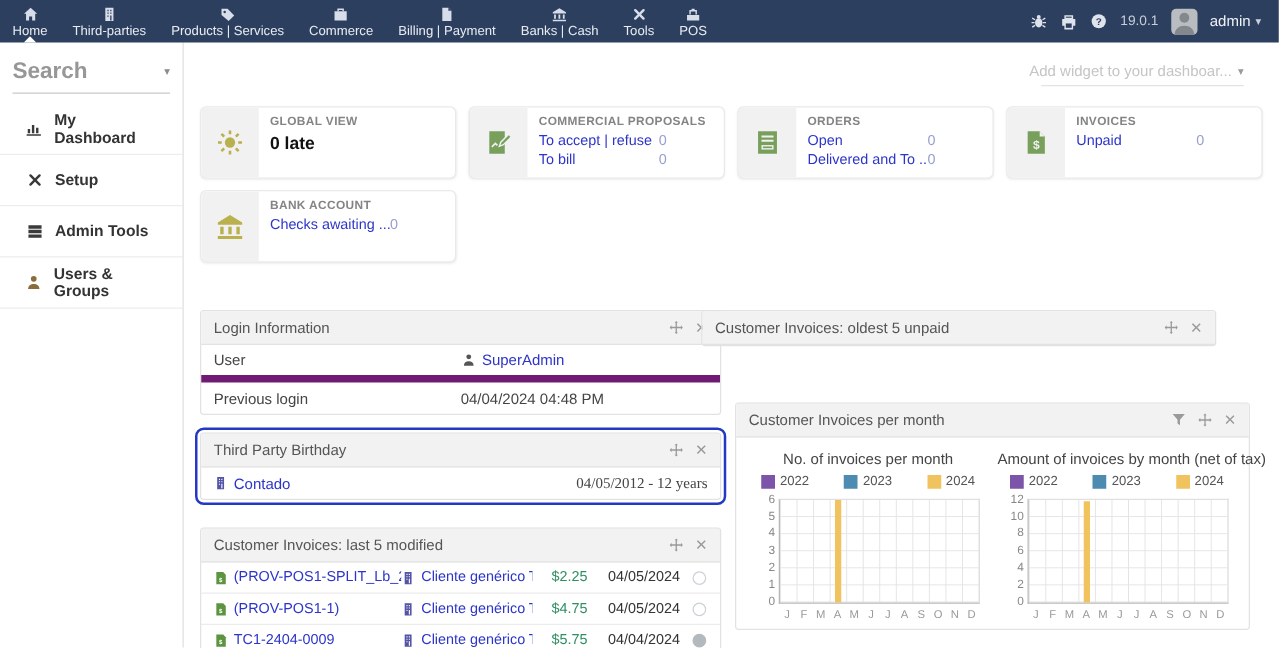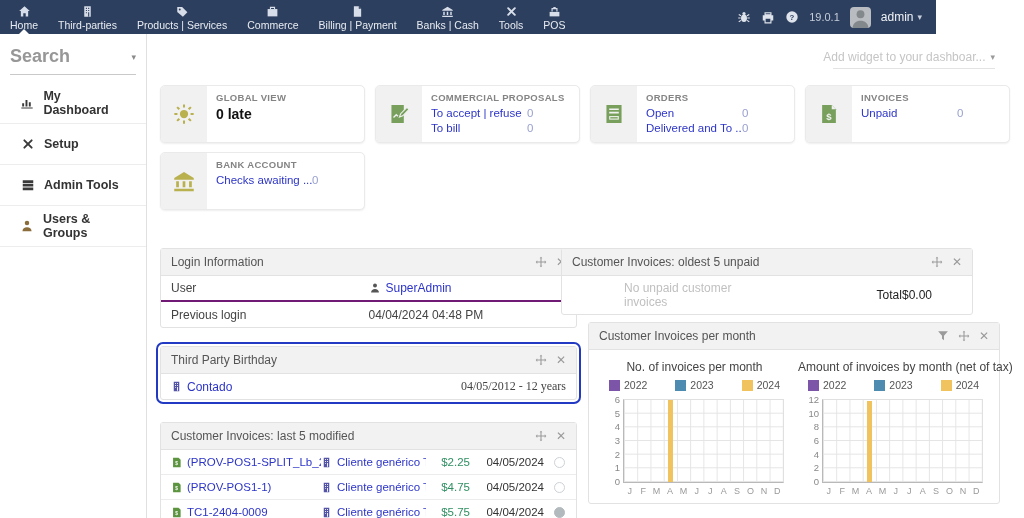--- a/index.html
+++ b/index.html
@@ -1,21 +1,21 @@
 <!DOCTYPE html>
 <html><head>
 <meta charset="utf-8">
 <style>
   * { margin:0; padding:0; box-sizing:border-box; }
   html,body { width:1024px; height:518px; overflow:hidden; background:#fff;
     font-family:"Liberation Sans", sans-serif; font-size:12px; color:#333; }
   a { text-decoration:none; }
 
   
-  .navbar { position:absolute; left:0; top:0; width:936px; height:34px;
+  .navbar { position:absolute; left:0; top:0; width:1023px; height:34px;
     background:#2d3f5e; display:flex; align-items:stretch; z-index:10; }
   .nav-item { position:relative; display:flex; flex-direction:column; align-items:center;
     justify-content:center; padding:3px 10px 2px; cursor:pointer; }
   .nav-item .nav-ico { height:13px; display:flex; align-items:center; color:#d8dee9; }
   .nav-item .nav-label { font-size:10.5px; color:#e8ecf2; margin-top:1px; white-space:nowrap; }
   .nav-item.active::after { content:""; position:absolute; bottom:0; left:50%;
     margin-left:-5px; border-left:5px solid transparent; border-right:5px solid transparent;
     border-bottom:5px solid #ffffff; }
   .nav-right { margin-left:auto; display:flex; align-items:center; gap:10px; padding-right:14px; }
   .nav-right .tool-ico { color:#dfe3ec; display:flex; align-items:center; cursor:pointer; }
@@ -61,21 +61,21 @@
 
   
   .box { position:absolute; background:#fff; border:1px solid #e2e2e2; border-radius:3px; }
   .box.highlighted { outline:2px solid #2239c3; outline-offset:2px; }
   .box-header { background:#f2f2f2; border-bottom:1px solid #e2e2e2; padding:6px 10px;
     display:flex; align-items:center; min-height:26px; }
   .box-title { color:#555; font-size:12px; }
   .box-header .hdr-icons { margin-left:auto; display:flex; align-items:center; gap:9px; color:#9a9a9a; }
   .hdr-icons .hico { cursor:pointer; display:flex; align-items:center; font-size:12px; line-height:1; }
   .box-row { display:flex; align-items:center; padding:5px 10px; min-height:25px;
-    border-bottom:2px solid #701a75; font-size:12px; }
+    border-bottom:6px solid #701a75; font-size:12px; }
   .box-row:last-child { border-bottom:none; }
   .label-col { width:50%; color:#444; }
   .value-col { width:50%; color:#444; display:flex; align-items:center; gap:5px; }
   .blue-link { color:#2d35c8; cursor:pointer; }
 
   
   .unpaid-row .empty-msg { color:#c0c0c0; margin-left:52px; }
   .unpaid-row .total-label { color:#222; margin-left:110px; }
   .unpaid-row .total-value { color:#222; margin-left:auto; margin-right:30px; }
 
@@ -403,25 +403,20 @@
   <div class="box-header">
     <span class="box-title">Customer Invoices: oldest 5 unpaid</span>
     <span class="hdr-icons">
       <span class="hico">
           <svg width="12" height="12" viewBox="0 0 16 16" fill="currentColor">
             <path d="M8 1l1.8 2H8.7v4.3H13V5.5L15 8l-2 2.5V8.7H8.7V13h1.1L8 15l-1.8-2h1.1V8.7H3v1.8L1 8l2-2.5v1.8h4.3V3H6.2z"></path>
           </svg>
         </span>
       <span class="hico">✕</span>
     </span>
-  </div>
-  <div class="box-row unpaid-row">
-    <span class="empty-msg">No unpaid customer invoices</span>
-    <span class="total-label">Total</span>
-    <span class="total-value">$0.00</span>
   </div>
 </div>
 
 <div class="box highlighted" style="left:160px;top:346px;width:417px">
   <div class="box-header">
     <span class="box-title">Third Party Birthday</span>
     <span class="hdr-icons">
       <span class="hico">
           <svg width="12" height="12" viewBox="0 0 16 16" fill="currentColor">
             <path d="M8 1l1.8 2H8.7v4.3H13V5.5L15 8l-2 2.5V8.7H8.7V13h1.1L8 15l-1.8-2h1.1V8.7H3v1.8L1 8l2-2.5v1.8h4.3V3H6.2z"></path>

